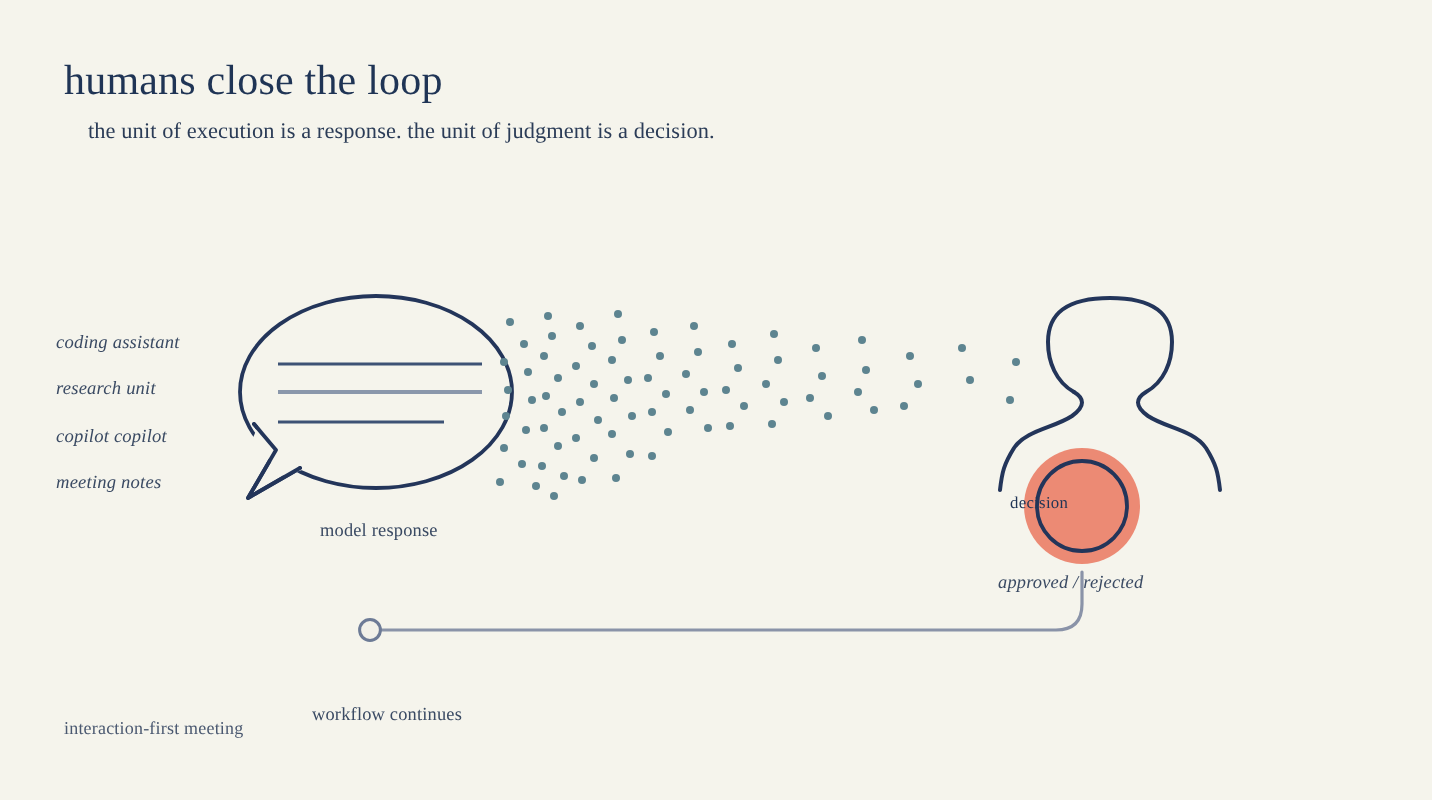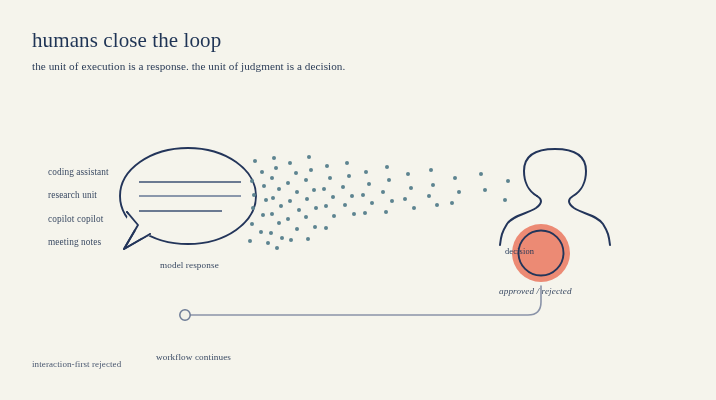--- a/index.html
+++ b/index.html
@@ -39,31 +39,32 @@
     font-size: 21px;
     font-weight: normal;
     color: #1f3455;
     letter-spacing: 0.1px;
     margin: 0;
     line-height: 1.15;
   }
   #page-subtitle {
     font-size: 11.2px;
     color: #2b3c57;
-    margin: 7px 0 0 0;
+    margin: 7px 0 0 12px;
     line-height: 1.25;
     letter-spacing: 0.05px;
   }
 
   
   #source-list {
     position: absolute;
-    left: 48px;
+    left: 28px;
     top: 168px;
     width: 110px;
+    font-style: italic;
   }
   .source-item {
     font-size: 9.3px;
     color: #3a4a63;
     line-height: 1;
     margin-bottom: 14px;
     letter-spacing: 0.1px;
     white-space: nowrap;
   }
 
@@ -269,15 +270,15 @@
   </svg>
 
   <div class="caption" id="caption-model-response">model response</div>
 
   <div id="decision-label">decision</div>
 
   <div class="caption" id="caption-approved-rejected">approved / rejected</div>
 
   <div class="caption" id="caption-workflow">workflow continues</div>
 
-  <div id="footer-note">interaction-first rejected</div>
+  <div id="footer-note">interaction-first meeting</div>
 
 </div>
 
 </body></html>

